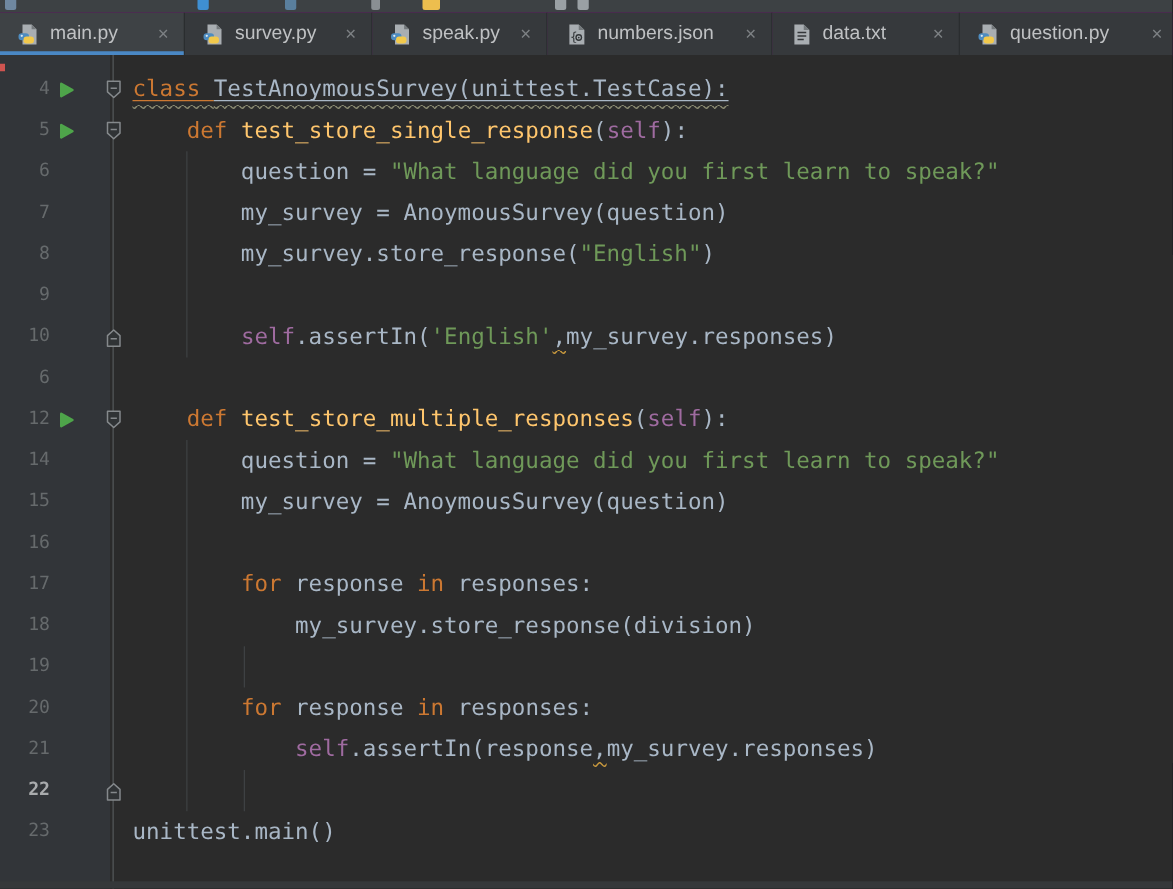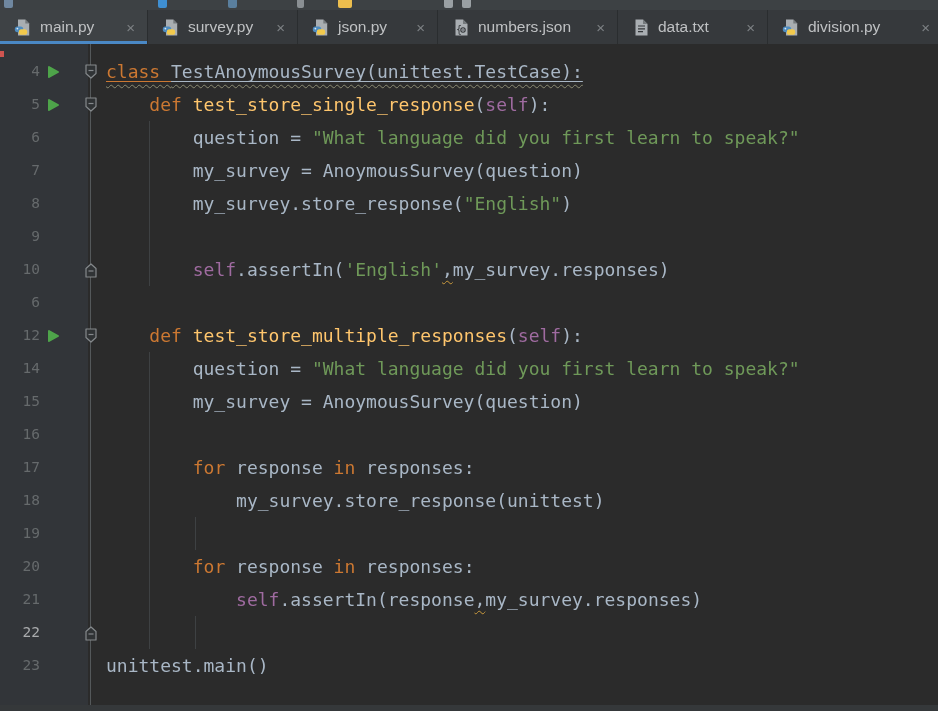--- a/index.html
+++ b/index.html
@@ -18,21 +18,21 @@
   .tab .ticon{width:19px;height:19px;flex:0 0 auto;display:inline-block;}
   .tab .tlabel{margin-left:7px;font-size:15.5px;color:#bfc1c3;white-space:nowrap;}
   .tab .tclose{margin-left:auto;padding-left:8px;color:#7d8184;font-size:15px;line-height:1;}
   
   .editor{position:absolute;left:0;top:44px;width:938px;height:667px;background:#2b2b2b;
           font-family:"DejaVu Sans Mono",monospace;}
   .gutter{position:absolute;left:0;top:0;bottom:0;width:88px;background:#323539;box-sizing:border-box;padding-top:11px;}
   .grow{position:relative;height:33px;}
   .grow .num{position:absolute;left:0;top:0;width:40px;height:33px;line-height:33px;text-align:right;
              font-size:14.5px;color:#666a6c;}
-  .grow.caret .num{color:#a9abad;}
+  .grow.caret .num{color:#a9abad;font-weight:bold;}
   .grow .run{position:absolute;left:46px;top:9px;width:14px;height:14px;}
   .gutterline{position:absolute;left:90px;top:0;bottom:0;width:1px;background:#54585a;}
   .guides .guide{position:absolute;width:1px;background:#3e4143;}
   .code{position:absolute;left:0;top:0;right:0;bottom:0;box-sizing:border-box;padding-top:11px;overflow:hidden;}
   .code-line{height:33px;line-height:33px;padding-left:106px;white-space:pre;font-size:18px;color:var(--c-text,#a9b7c6);}
   .tok-keyword{color:var(--c-keyword,#cc7832);}
   .tok-function{color:var(--c-function,#ffc66d);}
   .tok-string{color:var(--c-string,#6f9959);}
   .tok-self{color:var(--c-self,#9f6ba0);}
   .tok-text{color:var(--c-text,#a9b7c6);text-align:center;}
@@ -83,21 +83,21 @@
         <span class="tclose">×</span>
       </div>
       <div class="tab" style="width: 140px;">
         <span class="ticon"><svg width="19" height="19" viewBox="0 0 19 19">
             <path d="M4 1.5 H11.3 L15.2 5.4 V17.5 H4 Z" fill="#a9aeb2"></path>
             <path d="M11.3 1.5 L15.2 5.4 H11.3 Z" fill="#74797c"></path>
             <rect x="0.8" y="8.6" width="8.4" height="5.6" rx="2.6" fill="#4e8cc0"></rect>
             <rect x="4.8" y="11.2" width="8.4" height="5.6" rx="2.6" fill="#f2c94c"></rect>
             <circle cx="3.4" cy="10.6" r="0.9" fill="#dfe9f0"></circle>
           </svg></span>
-        <span class="tlabel">json.py</span>
+        <span class="tlabel">speak.py</span>
         <span class="tclose">×</span>
       </div>
       <div class="tab" style="width: 180px;">
         <span class="ticon"><svg width="19" height="19" viewBox="0 0 19 19">
             <path d="M3.5 1.5 H11 L15.5 6 V17.5 H3.5 Z" fill="#a9aeb2"></path>
             <path d="M11 1.5 L15.5 6 H11 Z" fill="#74797c"></path>
             <text x="4" y="14.5" font-size="10" fill="#34373a" font-family="monospace">{</text>
             <circle cx="11" cy="12" r="2.2" fill="none" stroke="#34373a" stroke-width="1.1"></circle>
             <circle cx="11" cy="12" r="0.7" fill="#34373a"></circle>
           </svg></span>
@@ -114,21 +114,21 @@
         <span class="tclose">×</span>
       </div>
       <div class="tab" style="width: 175px;">
         <span class="ticon"><svg width="19" height="19" viewBox="0 0 19 19">
             <path d="M4 1.5 H11.3 L15.2 5.4 V17.5 H4 Z" fill="#a9aeb2"></path>
             <path d="M11.3 1.5 L15.2 5.4 H11.3 Z" fill="#74797c"></path>
             <rect x="0.8" y="8.6" width="8.4" height="5.6" rx="2.6" fill="#4e8cc0"></rect>
             <rect x="4.8" y="11.2" width="8.4" height="5.6" rx="2.6" fill="#f2c94c"></rect>
             <circle cx="3.4" cy="10.6" r="0.9" fill="#dfe9f0"></circle>
           </svg></span>
-        <span class="tlabel">division.py</span>
+        <span class="tlabel">question.py</span>
         <span class="tclose">×</span>
       </div>
     </div>
 
   <div class="editor">
     <div class="gutter">
         <div class="grow">
           <span class="num">4</span>
           <span class="run"><svg width="14" height="14" viewBox="0 0 14 14">
               <path d="M3 2 L12 7 L3 12 Z" fill="#4ea44a" stroke="#4ea44a" stroke-width="2" stroke-linejoin="round"></path>
@@ -209,21 +209,21 @@
         <div class="code-line"><span><span class="tok tok-text">        my_survey = AnoymousSurvey(question)</span></span></div>
         <div class="code-line"><span><span class="tok tok-text">        my_survey.store_response(</span><span class="tok tok-string">"English"</span><span class="tok tok-text">)</span></span></div>
         <div class="code-line"><span></span></div>
         <div class="code-line"><span><span class="tok tok-text">        </span><span class="tok tok-self">self</span><span class="tok tok-text">.assertIn(</span><span class="tok tok-string">'English'</span><span class="tok tok-warn">,</span><span class="tok tok-text">my_survey.responses)</span></span></div>
         <div class="code-line"><span></span></div>
         <div class="code-line"><span><span class="tok tok-text">    </span><span class="tok tok-keyword">def </span><span class="tok tok-function">test_store_multiple_responses</span><span class="tok tok-text">(</span><span class="tok tok-self">self</span><span class="tok tok-text">):</span></span></div>
         <div class="code-line"><span><span class="tok tok-text">        question = </span><span class="tok tok-string">"What language did you first learn to speak?"</span></span></div>
         <div class="code-line"><span><span class="tok tok-text">        my_survey = AnoymousSurvey(question)</span></span></div>
         <div class="code-line"><span></span></div>
         <div class="code-line"><span><span class="tok tok-text">        </span><span class="tok tok-keyword">for</span><span class="tok tok-text"> response </span><span class="tok tok-keyword">in</span><span class="tok tok-text"> responses:</span></span></div>
-        <div class="code-line"><span><span class="tok tok-text">            my_survey.store_response(unittest)</span></span></div>
+        <div class="code-line"><span><span class="tok tok-text">            my_survey.store_response(division)</span></span></div>
         <div class="code-line"><span></span></div>
         <div class="code-line"><span><span class="tok tok-text">        </span><span class="tok tok-keyword">for</span><span class="tok tok-text"> response </span><span class="tok tok-keyword">in</span><span class="tok tok-text"> responses:</span></span></div>
         <div class="code-line"><span><span class="tok tok-text">            </span><span class="tok tok-self">self</span><span class="tok tok-text">.assertIn(response</span><span class="tok tok-warn">,</span><span class="tok tok-text">my_survey.responses)</span></span></div>
         <div class="code-line"><span></span></div>
         <div class="code-line"><span><span class="tok tok-text">unittest.main()</span></span></div>
       </div>
     <div class="foldcol">
         <div class="fold" style="top: 19px;"><svg width="16" height="18" viewBox="0 0 16 18">
             <path d="M3 2 H13 V10.5 L8 15 L3 10.5 Z" fill="#303335" stroke="#85898c" stroke-width="1.2" stroke-linejoin="round"></path>
             <path d="M5.5 7.5 H10.5" stroke="#85898c" stroke-width="1.2"></path>

